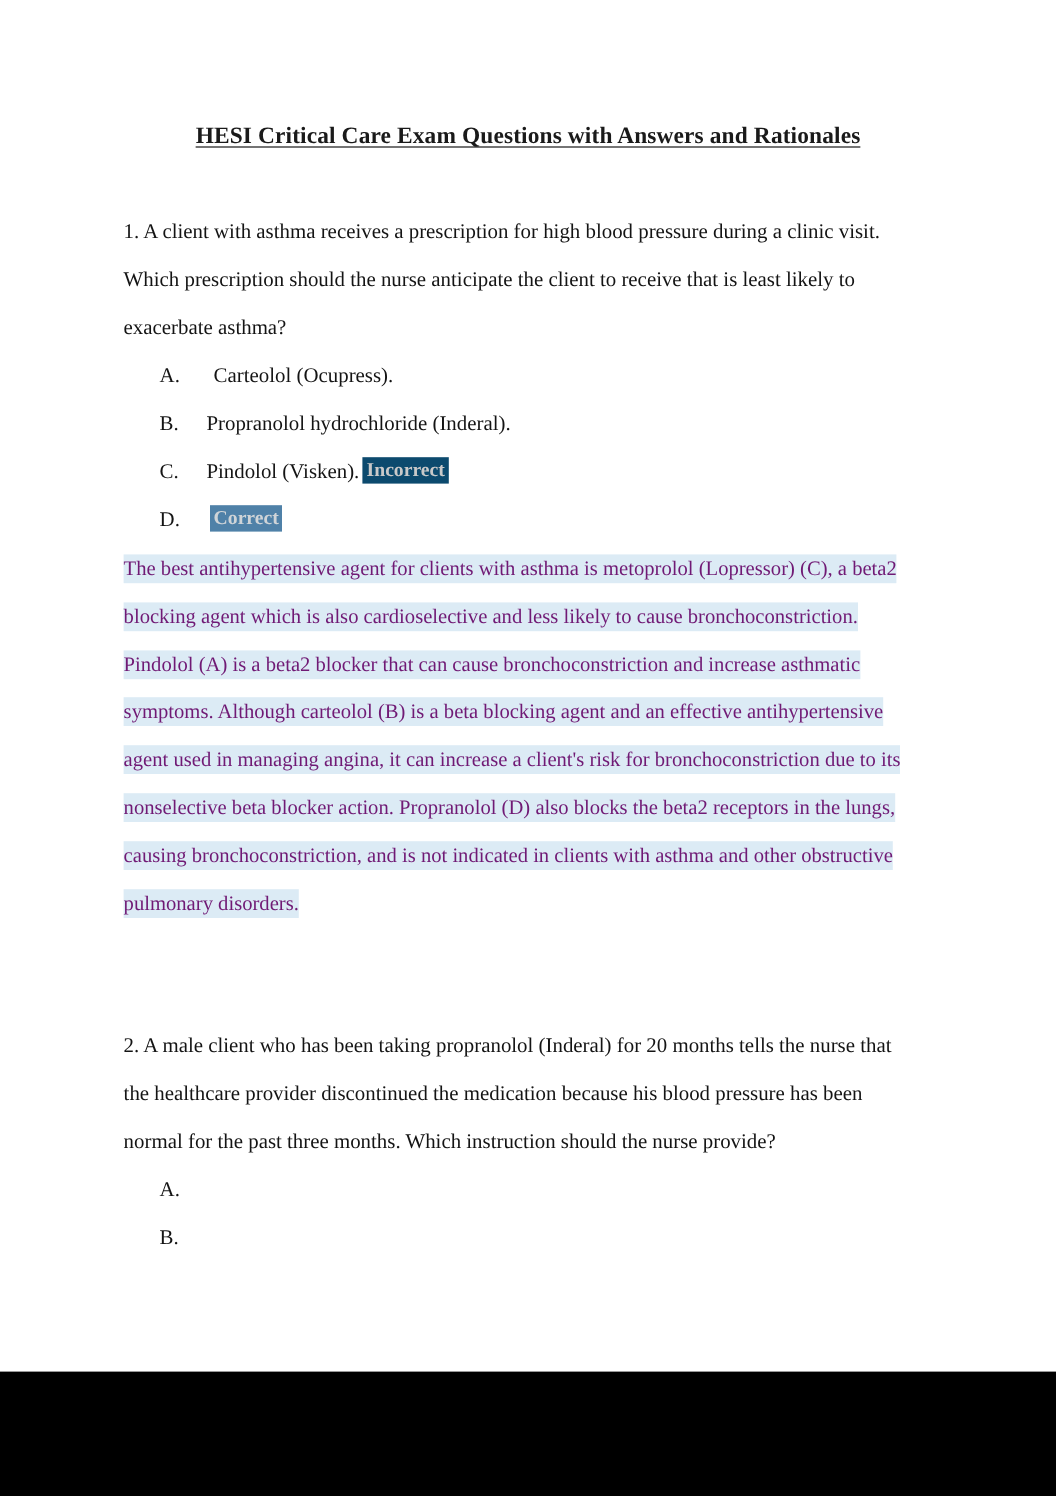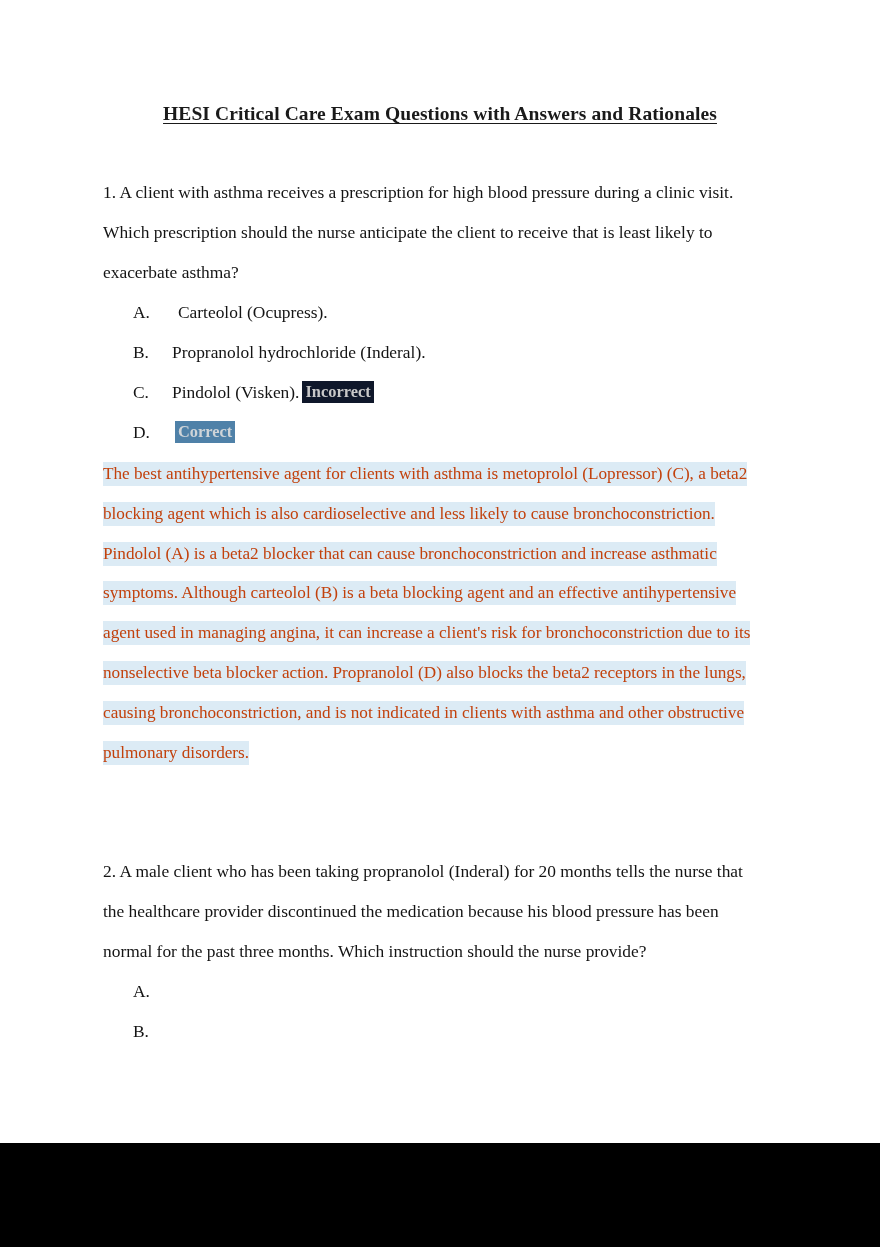--- a/index.html
+++ b/index.html
@@ -84,34 +84,34 @@
     display: inline-block;
     font-weight: bold;
     font-size: 16.4px;
     line-height: 19px;
     padding: 1px 3px 2px 3px;
     margin-left: 3px;
     position: relative;
     top: -1px;
   }
   .badge-incorrect {
-    background: #0f172a;
+    background: #0c4a6e;
     color: #c9c9c9;
   }
   .badge-correct {
     background: #4f81a8;
     color: #cfd4d8;
   }
 
   .rationale {
     margin: 0;
     padding-top: 2px;
     font-size: 17.2px;
     line-height: 39.8px;
-    color: #c2410c;
+    color: #701a75;
     text-align: left;
   }
   .rationale .hl {
     background: #dcebf5;
     box-decoration-break: clone;
     -webkit-box-decoration-break: clone;
     padding: 2px 0 3px 0;
   }
 
   .gap-after-rationale { height: 37px; }

